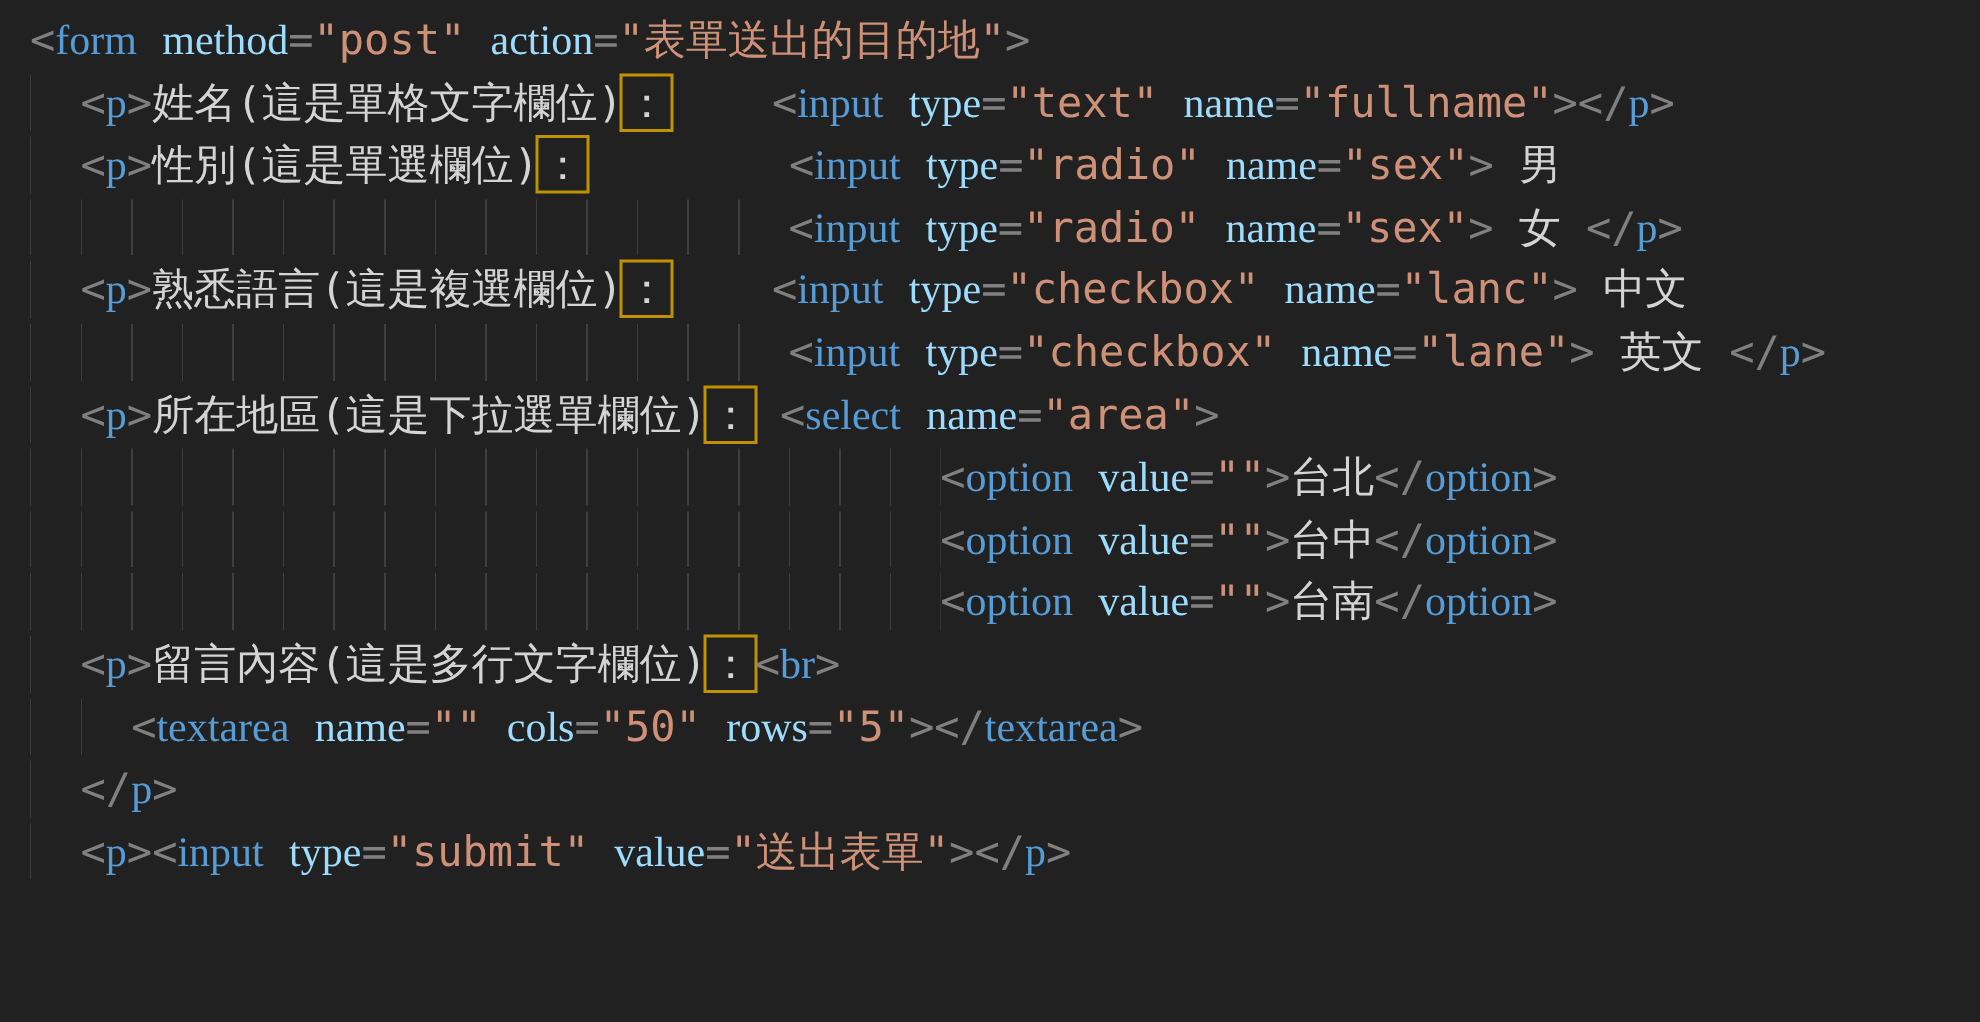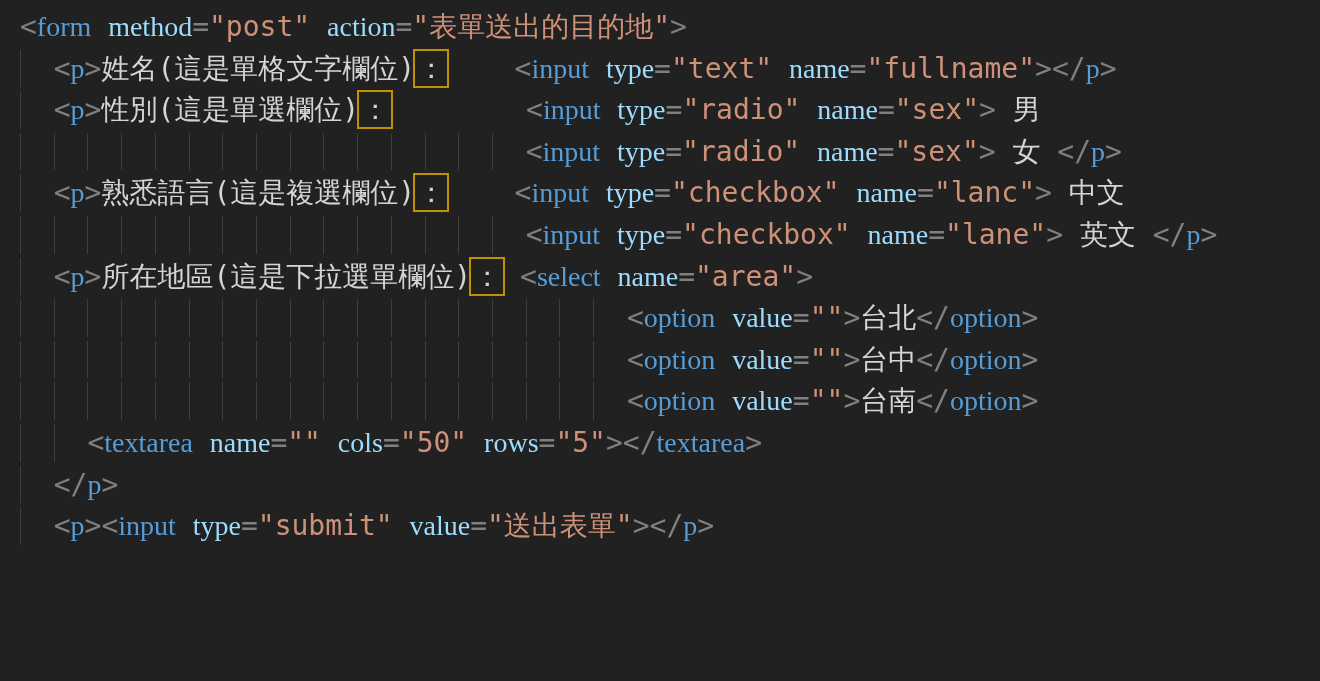--- a/index.html
+++ b/index.html
@@ -59,17 +59,18 @@
       <div class="line"><span class="tk tk-p">&lt;</span><span class="tk tk-t">form</span><span class="tk tk-x"> </span><span class="tk tk-a">method</span><span class="tk tk-p">=</span><span class="tk tk-s">"post"</span><span class="tk tk-x"> </span><span class="tk tk-a">action</span><span class="tk tk-p">=</span><span class="tk tk-s">"表單送出的目的地"</span><span class="tk tk-p">&gt;</span></div>
       <div class="line"><span class="guides" style="width: 2ch;"></span><span class="tk tk-x">  </span><span class="tk tk-p">&lt;</span><span class="tk tk-t">p</span><span class="tk tk-p">&gt;</span><span class="tk tk-x">姓名(這是單格文字欄位)</span><span class="tk tk-b">：</span><span class="tk tk-x">    </span><span class="tk tk-p">&lt;</span><span class="tk tk-t">input</span><span class="tk tk-x"> </span><span class="tk tk-a">type</span><span class="tk tk-p">=</span><span class="tk tk-s">"text"</span><span class="tk tk-x"> </span><span class="tk tk-a">name</span><span class="tk tk-p">=</span><span class="tk tk-s">"fullname"</span><span class="tk tk-p">&gt;</span><span class="tk tk-p">&lt;/</span><span class="tk tk-t">p</span><span class="tk tk-p">&gt;</span></div>
       <div class="line"><span class="guides" style="width: 2ch;"></span><span class="tk tk-x">  </span><span class="tk tk-p">&lt;</span><span class="tk tk-t">p</span><span class="tk tk-p">&gt;</span><span class="tk tk-x">性別(這是單選欄位)</span><span class="tk tk-b">：</span><span class="tk tk-x">        </span><span class="tk tk-p">&lt;</span><span class="tk tk-t">input</span><span class="tk tk-x"> </span><span class="tk tk-a">type</span><span class="tk tk-p">=</span><span class="tk tk-s">"radio"</span><span class="tk tk-x"> </span><span class="tk tk-a">name</span><span class="tk tk-p">=</span><span class="tk tk-s">"sex"</span><span class="tk tk-p">&gt;</span><span class="tk tk-x"> 男</span></div>
       <div class="line"><span class="guides" style="width: 30ch;"></span><span class="tk tk-x">                              </span><span class="tk tk-p">&lt;</span><span class="tk tk-t">input</span><span class="tk tk-x"> </span><span class="tk tk-a">type</span><span class="tk tk-p">=</span><span class="tk tk-s">"radio"</span><span class="tk tk-x"> </span><span class="tk tk-a">name</span><span class="tk tk-p">=</span><span class="tk tk-s">"sex"</span><span class="tk tk-p">&gt;</span><span class="tk tk-x"> 女 </span><span class="tk tk-p">&lt;/</span><span class="tk tk-t">p</span><span class="tk tk-p">&gt;</span></div>
       <div class="line"><span class="guides" style="width: 2ch;"></span><span class="tk tk-x">  </span><span class="tk tk-p">&lt;</span><span class="tk tk-t">p</span><span class="tk tk-p">&gt;</span><span class="tk tk-x">熟悉語言(這是複選欄位)</span><span class="tk tk-b">：</span><span class="tk tk-x">    </span><span class="tk tk-p">&lt;</span><span class="tk tk-t">input</span><span class="tk tk-x"> </span><span class="tk tk-a">type</span><span class="tk tk-p">=</span><span class="tk tk-s">"checkbox"</span><span class="tk tk-x"> </span><span class="tk tk-a">name</span><span class="tk tk-p">=</span><span class="tk tk-s">"lanc"</span><span class="tk tk-p">&gt;</span><span class="tk tk-x"> 中文</span></div>
       <div class="line"><span class="guides" style="width: 30ch;"></span><span class="tk tk-x">                              </span><span class="tk tk-p">&lt;</span><span class="tk tk-t">input</span><span class="tk tk-x"> </span><span class="tk tk-a">type</span><span class="tk tk-p">=</span><span class="tk tk-s">"checkbox"</span><span class="tk tk-x"> </span><span class="tk tk-a">name</span><span class="tk tk-p">=</span><span class="tk tk-s">"lane"</span><span class="tk tk-p">&gt;</span><span class="tk tk-x"> 英文 </span><span class="tk tk-p">&lt;/</span><span class="tk tk-t">p</span><span class="tk tk-p">&gt;</span></div>
       <div class="line"><span class="guides" style="width: 2ch;"></span><span class="tk tk-x">  </span><span class="tk tk-p">&lt;</span><span class="tk tk-t">p</span><span class="tk tk-p">&gt;</span><span class="tk tk-x">所在地區(這是下拉選單欄位)</span><span class="tk tk-b">：</span><span class="tk tk-x"> </span><span class="tk tk-p">&lt;</span><span class="tk tk-t">select</span><span class="tk tk-x"> </span><span class="tk tk-a">name</span><span class="tk tk-p">=</span><span class="tk tk-s">"area"</span><span class="tk tk-p">&gt;</span></div>
       <div class="line"><span class="guides" style="width: 36ch;"></span><span class="tk tk-x">                                    </span><span class="tk tk-p">&lt;</span><span class="tk tk-t">option</span><span class="tk tk-x"> </span><span class="tk tk-a">value</span><span class="tk tk-p">=</span><span class="tk tk-s">""</span><span class="tk tk-p">&gt;</span><span class="tk tk-x">台北</span><span class="tk tk-p">&lt;/</span><span class="tk tk-t">option</span><span class="tk tk-p">&gt;</span></div>
       <div class="line"><span class="guides" style="width: 36ch;"></span><span class="tk tk-x">                                    </span><span class="tk tk-p">&lt;</span><span class="tk tk-t">option</span><span class="tk tk-x"> </span><span class="tk tk-a">value</span><span class="tk tk-p">=</span><span class="tk tk-s">""</span><span class="tk tk-p">&gt;</span><span class="tk tk-x">台中</span><span class="tk tk-p">&lt;/</span><span class="tk tk-t">option</span><span class="tk tk-p">&gt;</span></div>
       <div class="line"><span class="guides" style="width: 36ch;"></span><span class="tk tk-x">                                    </span><span class="tk tk-p">&lt;</span><span class="tk tk-t">option</span><span class="tk tk-x"> </span><span class="tk tk-a">value</span><span class="tk tk-p">=</span><span class="tk tk-s">""</span><span class="tk tk-p">&gt;</span><span class="tk tk-x">台南</span><span class="tk tk-p">&lt;/</span><span class="tk tk-t">option</span><span class="tk tk-p">&gt;</span></div>
+      <div class="line"><span class="guides" style="width: 2ch;"></span><span class="tk tk-x">  </span><span class="tk tk-p">&lt;</span><span class="tk tk-t">p</span><span class="tk tk-p">&gt;</span><span class="tk tk-x">留言內容(這是多行文字欄位)</span><span class="tk tk-b">：</span><span class="tk tk-p">&lt;</span><span class="tk tk-t">br</span><span class="tk tk-p">&gt;</span></div>
       <div class="line"><span class="guides" style="width: 4ch;"></span><span class="tk tk-x">    </span><span class="tk tk-p">&lt;</span><span class="tk tk-t">textarea</span><span class="tk tk-x"> </span><span class="tk tk-a">name</span><span class="tk tk-p">=</span><span class="tk tk-s">""</span><span class="tk tk-x"> </span><span class="tk tk-a">cols</span><span class="tk tk-p">=</span><span class="tk tk-s">"50"</span><span class="tk tk-x"> </span><span class="tk tk-a">rows</span><span class="tk tk-p">=</span><span class="tk tk-s">"5"</span><span class="tk tk-p">&gt;</span><span class="tk tk-p">&lt;/</span><span class="tk tk-t">textarea</span><span class="tk tk-p">&gt;</span></div>
       <div class="line"><span class="guides" style="width: 2ch;"></span><span class="tk tk-x">  </span><span class="tk tk-p">&lt;/</span><span class="tk tk-t">p</span><span class="tk tk-p">&gt;</span></div>
       <div class="line"><span class="guides" style="width: 2ch;"></span><span class="tk tk-x">  </span><span class="tk tk-p">&lt;</span><span class="tk tk-t">p</span><span class="tk tk-p">&gt;</span><span class="tk tk-p">&lt;</span><span class="tk tk-t">input</span><span class="tk tk-x"> </span><span class="tk tk-a">type</span><span class="tk tk-p">=</span><span class="tk tk-s">"submit"</span><span class="tk tk-x"> </span><span class="tk tk-a">value</span><span class="tk tk-p">=</span><span class="tk tk-s">"送出表單"</span><span class="tk tk-p">&gt;</span><span class="tk tk-p">&lt;/</span><span class="tk tk-t">p</span><span class="tk tk-p">&gt;</span></div>
     </div>
 </div>
 
 </body></html>

